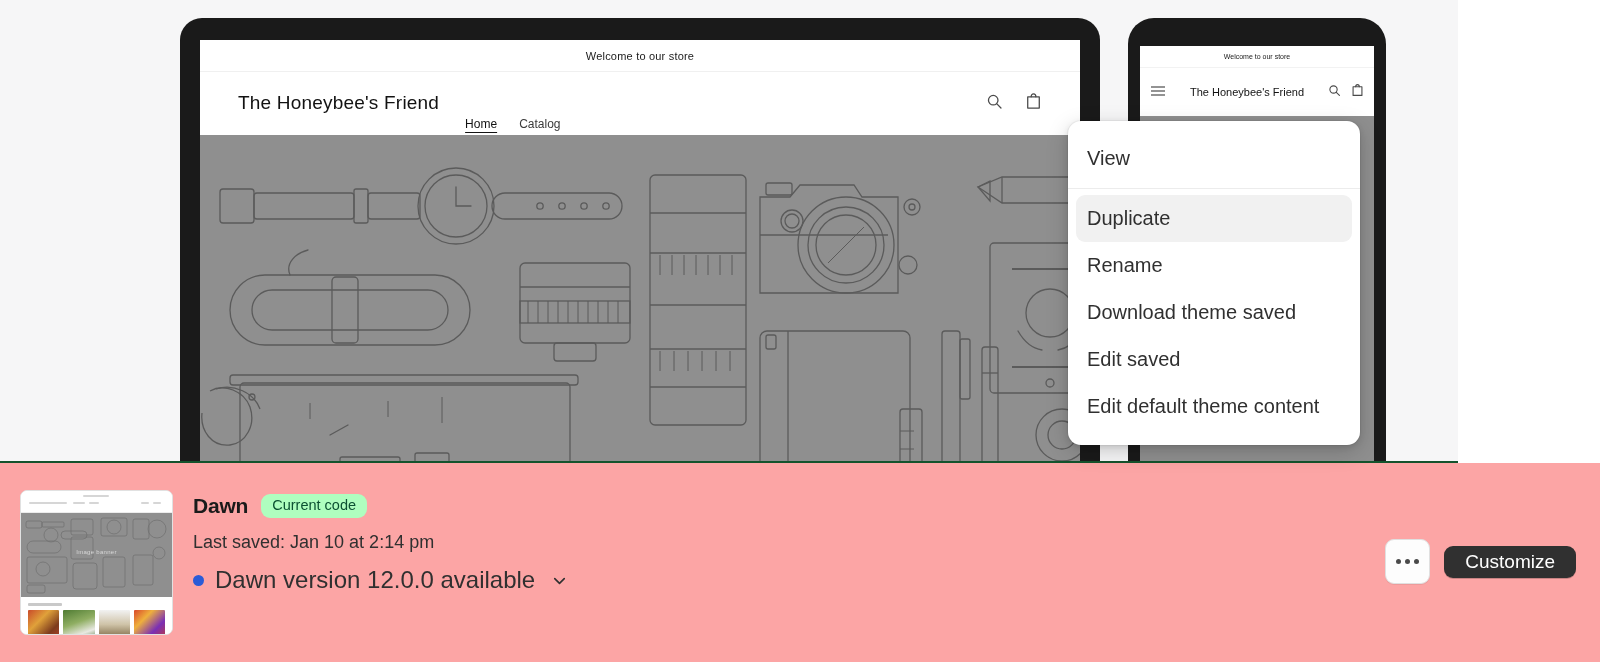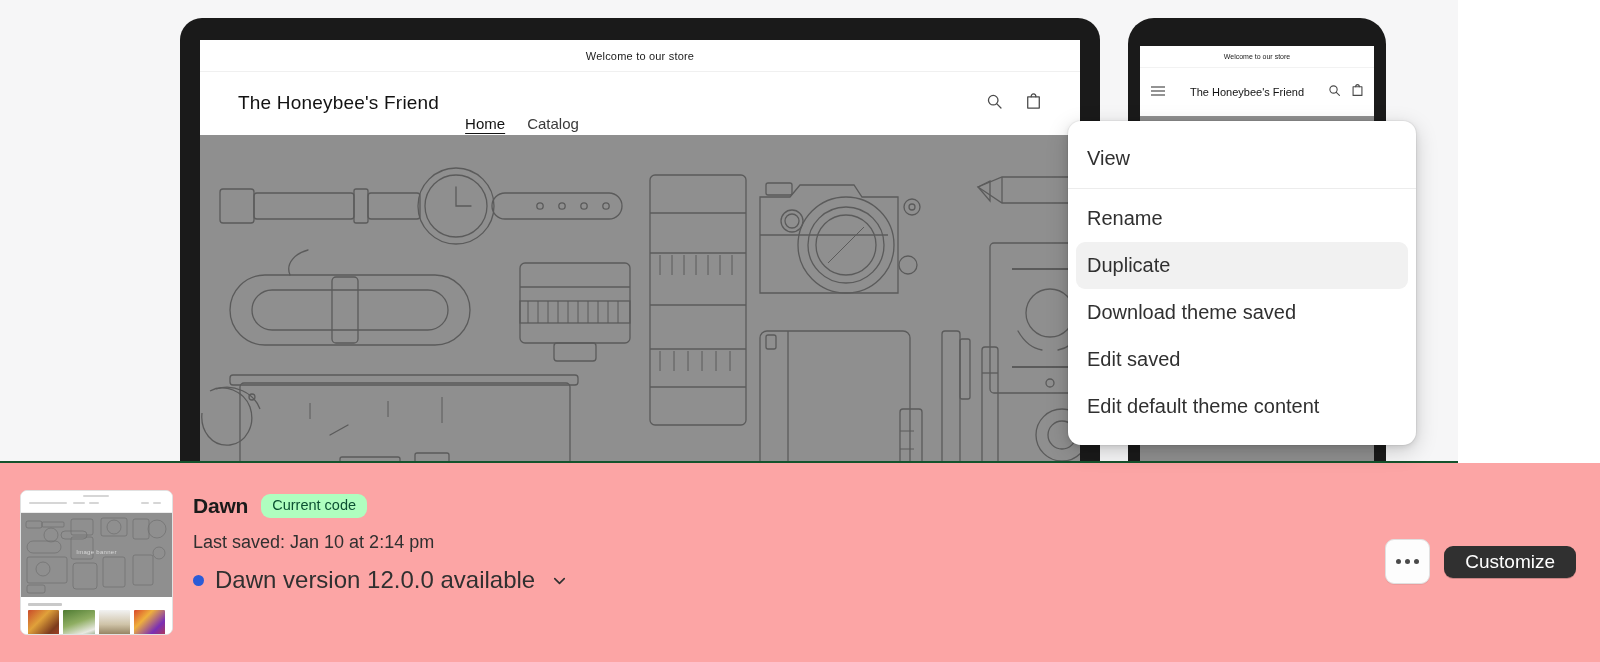--- a/index.html
+++ b/index.html
@@ -38,21 +38,21 @@
     height: 32px; display: flex; align-items: center; justify-content: center;
     font-size: 11px; color: #1a1a1a; letter-spacing: .2px;
     border-bottom: 1px solid #f0f0f0;
   }
   .store-header {
     height: 62px; display: flex; align-items: center;
     padding: 0 38px; gap: 26px;
   }
   .store-name { font-size: 19px; color: #121212; letter-spacing: .2px; white-space: nowrap; }
   .nav-links { display: flex; gap: 22px; align-items: center; }
-  .nav-link { font-size: 15px; color: #3a3a3a; margin-top: 41px; }
+  .nav-link { font-size: 12px; color: #3a3a3a; margin-top: 41px; }
   .nav-link.active { text-decoration: underline; text-underline-offset: 4px; color: #121212; }
   .header-actions { margin-left: auto; display: flex; gap: 22px; align-items: center; }
   .hero { position: absolute; left:0; right:0; top: 95px; bottom: 0; background: #8f8f8f; overflow: hidden; }
   .hero svg { display:block; }
 
   
   .device-mobile {
     position: absolute; left: 1128px; top: 18px;
     width: 258px; height: 460px;
     background: #1a1a1a;
@@ -122,21 +122,21 @@
   .customize-btn {
     height: 32px; padding: 0 21px; border-radius: 9px;
     background: #303030; color: #fff; font-size: 19px;
     display: flex; align-items: center; justify-content: center;
     border: none; cursor: pointer; font-family: inherit;
     box-shadow: 0 1px 0 rgba(0,0,0,.2);
   }
 
   
   .menu {
-    position: absolute; left: 1068px; top: 121px; width: 348px;
+    position: absolute; left: 1068px; top: 121px; width: 292px;
     background: #ffffff; border-radius: 13px;
     box-shadow: 0 0 0 1px rgba(0,0,0,.04), 0 6px 22px rgba(0,0,0,.18), 0 2px 6px rgba(0,0,0,.10);
     padding: 8px 0 9px 0;
     z-index: 40;
   }
   .menu-group { padding: 6px 8px; }
   .menu-sep { height: 1px; background: #ececec; margin: 0; }
   .menu-item {
     font-size: 20px; color: #303030;
     padding: 11px 11px; border-radius: 9px; cursor: pointer;
@@ -436,21 +436,21 @@
     </div>
     <button class="customize-btn">Customize</button>
   </div>
 
   <div class="menu">
     <div class="menu-group">
       <div class="menu-item">View</div>
     </div>
     <div class="menu-sep"></div>
     <div class="menu-group">
+      <div class="menu-item selected">Duplicate</div>
       <div class="menu-item">Rename</div>
-      <div class="menu-item selected">Duplicate</div>
       <div class="menu-item">Download theme saved</div>
       <div class="menu-item">Edit saved</div>
       <div class="menu-item">Edit default theme content</div>
     </div>
   </div>
 
 </div>
 
 </body></html>

